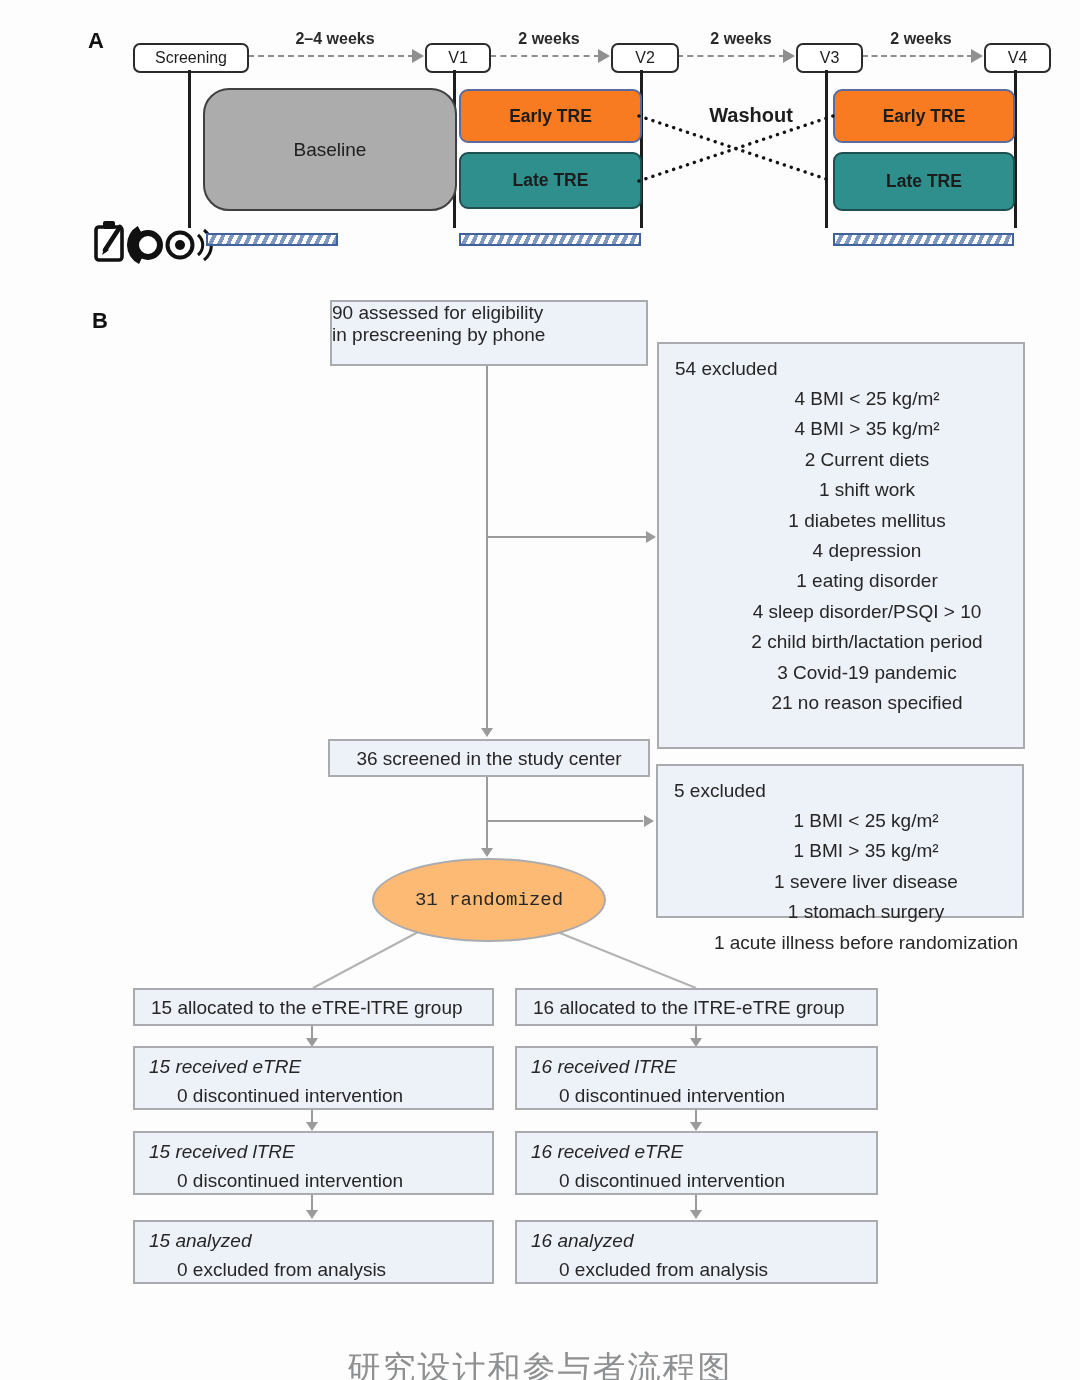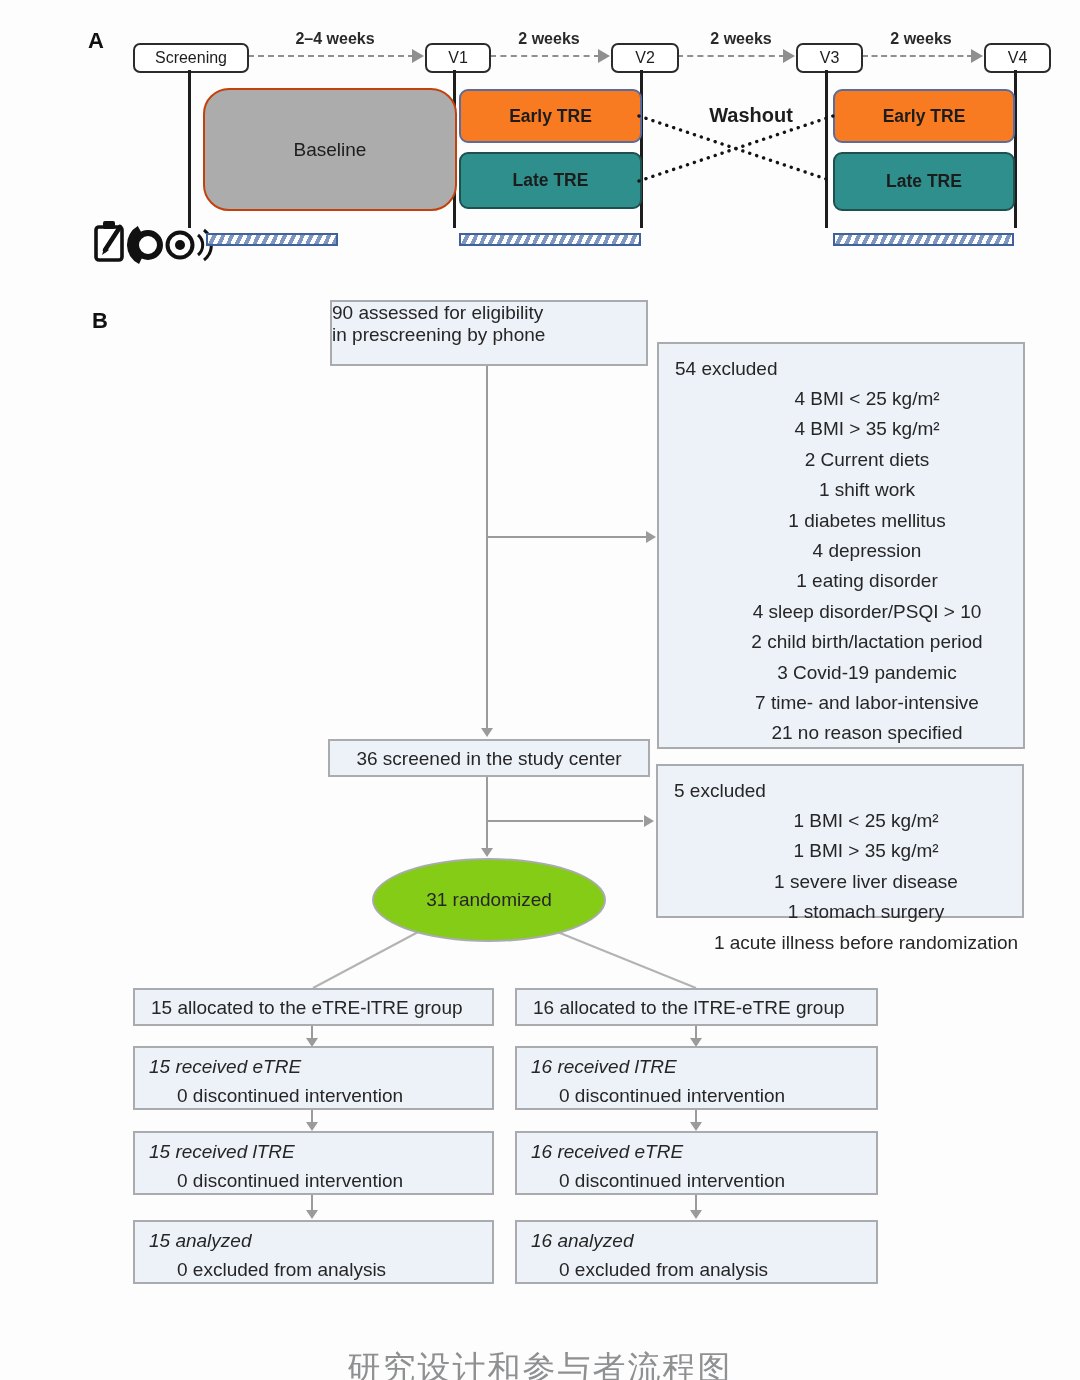--- a/index.html
+++ b/index.html
@@ -17,43 +17,43 @@
   }
   .ivl{font-size:16px;font-weight:600;color:#2a2a2a;text-align:center;}
   .darrow{border-top:2.5px dashed #8f8f8f;height:0;}
   .dhead{width:0;height:0;border-top:7px solid transparent;border-bottom:7px solid transparent;border-left:12px solid #8f8f8f;}
   .vline{width:3px;background:#1d1d1d;}
   .bigbox{
     border-radius:9px;display:flex;align-items:center;justify-content:center;
     font-size:17.5px;font-weight:600;color:#1c1c1c;
   }
   .baseline-box{
-    border:2px solid #c2410c;border-radius:26px;display:flex;align-items:center;justify-content:center;
+    border:2px solid #404040;border-radius:26px;display:flex;align-items:center;justify-content:center;
     font-size:19px;color:#1d1d1d;
   }
   .tre-early{border:2px solid #5a6c9e;}
   .tre-late{border:2px solid #1f5050;}
   .washout-lbl{font-size:20px;font-weight:600;color:#1d1d1d;text-align:center;z-index:3;}
   .mbar{
     height:9px;border:2px solid #41619c;
     background:repeating-linear-gradient(115deg,#ffffff 0 4px,#7e97c0 4px 8px);
   }
   
   .bbox{
     background:#edf1f8;border:2px solid #a9abaf;color:#262626;font-size:19px;
     box-sizing:border-box;
   }
   .single{text-align:center;}
   .pair .l1{padding-left:14px;line-height:29px;padding-top:4px;font-style:italic;}
   .pair .l2{padding-left:42px;line-height:29px;}
   .exc .title{padding:9px 0 0 16px;line-height:31px;}
   .exc .item{margin-left:52px;line-height:30.4px;text-align:center;}
   .ellipse{
-    background:#84cc16;border:2px solid #a9abaf;border-radius:50%;
-    display:flex;align-items:center;justify-content:center;font-size:19px;
+    background:#fdba74;border:2px solid #a9abaf;border-radius:50%;
+    display:flex;align-items:center;justify-content:center;font-size:19px;font-family:Liberation Mono, monospace;
   }
   .gline{background:#9b9b9b;}
   .ahead-down{width:0;height:0;border-left:6px solid transparent;border-right:6px solid transparent;border-top:9px solid #9b9b9b;}
   .ahead-right{width:0;height:0;border-top:6px solid transparent;border-bottom:6px solid transparent;border-left:10px solid #9b9b9b;}
   .caption{
     width:1080px;text-align:center;font-size:33px;color:#8f9092;
     font-weight:500;letter-spacing:2px;margin-top:31px;
   }
 </style>
 </head>
@@ -153,21 +153,20 @@
     <div class="item">4 BMI &lt; 25 kg/m²</div>
     <div class="item">4 BMI &gt; 35 kg/m²</div>
     <div class="item">2 Current diets</div>
     <div class="item">1 shift work</div>
     <div class="item">1 diabetes mellitus</div>
     <div class="item">4 depression</div>
     <div class="item">1 eating disorder</div>
     <div class="item">4 sleep disorder/PSQI &gt; 10</div>
     <div class="item">2 child birth/lactation period</div>
     <div class="item">3 Covid-19 pandemic</div>
-    <div class="item">7 time- and labor-intensive</div>
     <div class="item">21 no reason specified</div>
   </div>
 
   <div class="abs bbox single" style="left:328px;top:739px;width:322px;height:38px;line-height:35px;">36 screened in the study center</div>
 
   <div class="abs bbox exc" style="left:656px;top:764px;width:368px;height:154px;">
     <div class="title">5 excluded</div>
     <div class="item">1 BMI &lt; 25 kg/m²</div>
     <div class="item">1 BMI &gt; 35 kg/m²</div>
     <div class="item">1 severe liver disease</div>

